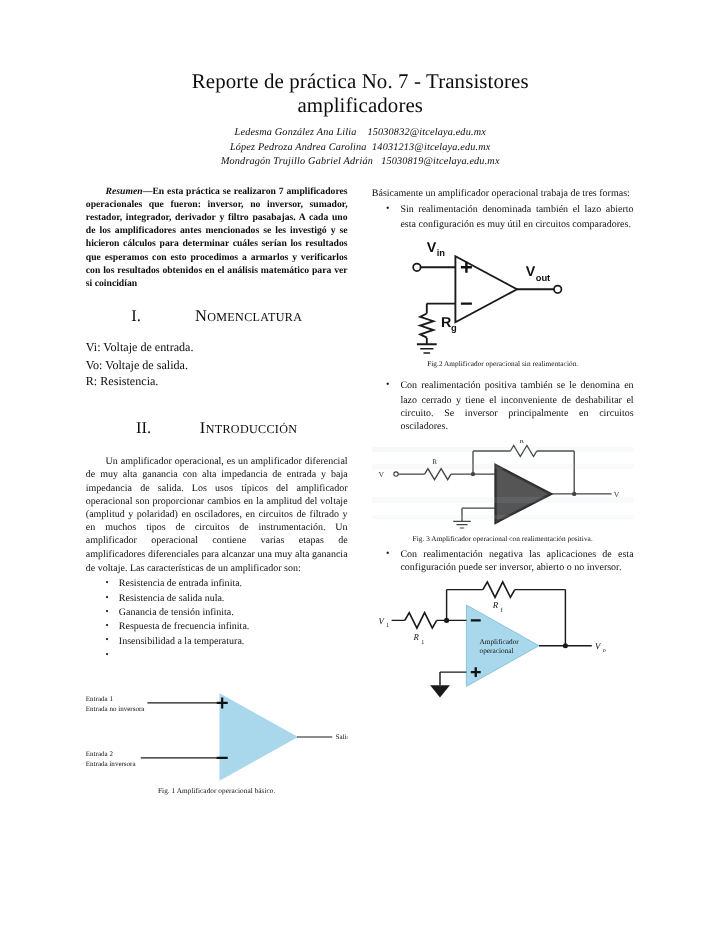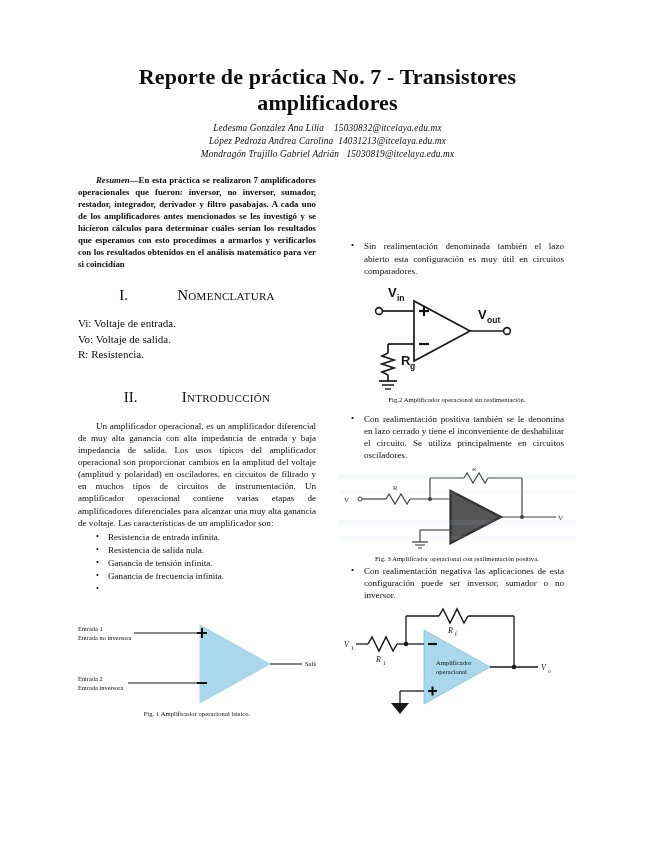--- a/index.html
+++ b/index.html
@@ -20,41 +20,40 @@
     height: 848px;
     background: #ffffff;
     box-sizing: border-box;
     padding: 56px 78px 40px 78px;
   }
 
   
   .title-block { text-align: center; }
   .doc-title {
     font-family: "Liberation Serif", "DejaVu Serif", serif;
-    font-size: 22px;
-    font-weight: 700;
+    font-size: 19px;
+    font-weight: 400;
     line-height: 1.18;
     margin: 8px 0 4px 0;
     letter-spacing: 0.1px;
   }
   .authors { margin-top: 6px; text-align: center; }
   .author-line {
     font-style: italic;
     font-size: 9.3px;
     line-height: 1.42;
     letter-spacing: 0.15px;
     white-space: pre;
   }
 
   
   .columns {
     display: flex;
     gap: 22px;
     margin-top: 14px;
-    align-items: flex-end;
   }
   .col {
     width: 238px;
     flex: 0 0 238px;
   }
 
   p, .abs, .bodytext {
     margin: 0;
     font-size: 9.1px;
     line-height: 1.33;
@@ -115,21 +114,21 @@
 
   
   .rc-head {
     font-weight: bold;
     font-size: 9.1px;
     line-height: 1.34;
     text-align: justify;
     margin: 0;
   }
   ul.modes {
-    margin: 3px 12px 0 0;
+    margin: 3px 0 0 0;
     padding-left: 26px;
     list-style: none;
   }
   ul.modes li {
     font-size: 9.1px;
     line-height: 1.34;
     text-align: justify;
     position: relative;
     margin-bottom: 2px;
   }
@@ -201,21 +200,22 @@
       <div class="sec-head" style="margin-top:26px;margin-bottom:14px;">
         <span class="num">II.</span><span class="nm">Introducción</span>
       </div>
 
       <p class="bodytext indent">Un amplificador operacional, es un amplificador diferencial de muy alta ganancia con alta impedancia de entrada y baja impedancia de salida. Los usos típicos del amplificador operacional son proporcionar cambios    en la amplitud del voltaje (amplitud y polaridad) en osciladores, en circuitos de filtrado y en muchos tipos de circuitos de instrumentación. Un amplificador operacional contiene varias etapas de amplificadores diferenciales para alcanzar una muy alta ganancia de voltaje. Las características de un amplificador son:</p>
 
       <ul class="chars">
         <li>Resistencia de entrada infinita.</li>
         <li>Resistencia de salida nula.</li>
         <li>Ganancia de tensión infinita.</li>
-        <li>Ganancia de frecuencia infinita.</li>
+        <li>Respuesta de frecuencia infinita.</li>
+        <li>Insensibilidad a la temperatura.</li>
         <li></li>
       </ul>
 
       <div class="gap-m"></div>
 
 
       <div class="figbox" style="margin-top:12px;">
         <svg width="238" height="86" viewBox="0 0 238 86">
 
           <polygon points="122,4 122,82 192,43" fill="#a9d8ec" stroke="#a9d8ec" stroke-width="1"></polygon>
@@ -240,20 +240,21 @@
           <text x="0" y="69" font-family="Liberation Serif, serif" font-size="6.4" fill="#111">Entrada inversora</text>
           <text x="227" y="45" font-family="Liberation Serif, serif" font-size="6.4" fill="#111">Salida</text>
         </svg>
         <div class="figcap">Fig. 1 Amplificador operacional básico.</div>
       </div>
 
     </div>
 
     <div class="col">
 
+      <p class="bodytext" style="margin-top:1px;">Básicamente un amplificador operacional trabaja de tres formas:</p>
 
       <ul class="modes">
         <li>Sin realimentación denominada también el lazo abierto esta configuración es muy útil en circuitos comparadores.</li>
       </ul>
 
       <div class="figbox" style="margin-top:8px;">
         <svg class="fig-center" width="210" height="108" viewBox="0 0 210 108">
 
           <polygon points="62,16 62,76 118,46" fill="#ffffff" stroke="#1a1a1a" stroke-width="1.7"></polygon>
 
@@ -289,21 +290,21 @@
 
           <line x1="118" y1="46" x2="152" y2="46" stroke="#1a1a1a" stroke-width="1.7"></line>
           <circle cx="155" cy="46" r="3.4" fill="#ffffff" stroke="#1a1a1a" stroke-width="1.6"></circle>
           <text x="126" y="34" font-family="Liberation Sans, sans-serif" font-size="13" font-weight="bold" fill="#111">V</text>
           <text x="135" y="38" font-family="Liberation Sans, sans-serif" font-size="8.5" font-weight="bold" fill="#111">out</text>
         </svg>
         <div class="figcap">Fig.2 Amplificador operacional sin realimentación.</div>
       </div>
 
       <ul class="modes" style="margin-top:8px;">
-        <li>Con realimentación positiva también se le denomina en lazo cerrado y tiene el inconveniente de deshabilitar el circuito. Se utiliza principalmente en circuitos osciladores.</li>
+        <li>Con realimentación positiva también se le denomina en lazo cerrado y tiene el inconveniente de deshabilitar el circuito. Se inversor principalmente en circuitos osciladores.</li>
       </ul>
 
       <div class="figbox scan-wrap" style="margin-top:7px;">
         <div class="scan-ghost"></div>
         <svg class="fig-center" width="230" height="84" viewBox="0 0 230 84">
 
           <polygon points="108,22 108,76 160,49" fill="#3c3c3c" stroke="#2a2a2a" stroke-width="1.2"></polygon>
           <polygon points="110,25 110,73 156,49" fill="#555" stroke="none"></polygon>
 
           <text x="2" y="34" font-family="Liberation Serif, serif" font-size="7" fill="#333">V</text>
@@ -331,21 +332,21 @@
           </g>
 
           <line x1="160" y1="49" x2="214" y2="49" stroke="#444" stroke-width="1.2"></line>
           <circle cx="180" cy="49" r="2" fill="#444"></circle>
           <text x="216" y="52" font-family="Liberation Serif, serif" font-size="7" fill="#333">V</text>
         </svg>
         <div class="figcap">Fig. 3 Amplificador operacional con realimentación positiva.</div>
       </div>
 
       <ul class="modes" style="margin-top:1px;">
-        <li>Con realimentación negativa las aplicaciones de esta configuración puede ser inversor, sumador o no inversor.</li>
+        <li>Con realimentación negativa las aplicaciones de esta configuración puede ser inversor, abierto o no inversor.</li>
       </ul>
 
       <div class="figbox" style="margin-top:5px;">
         <svg class="fig-center" width="230" height="112" viewBox="0 0 230 112">
 
           <polygon points="82,24 82,98 148,61" fill="#a9d8ec" stroke="#7fbedb" stroke-width="0.8"></polygon>
 
           <text x="2" y="41" font-family="Liberation Serif, serif" font-size="8" font-style="italic" fill="#111">V</text>
           <text x="9" y="44" font-family="Liberation Serif, serif" font-size="5.5" fill="#111">1</text>
           <line x1="14" y1="38" x2="26" y2="38" stroke="#1a1a1a" stroke-width="1.3"></line>

